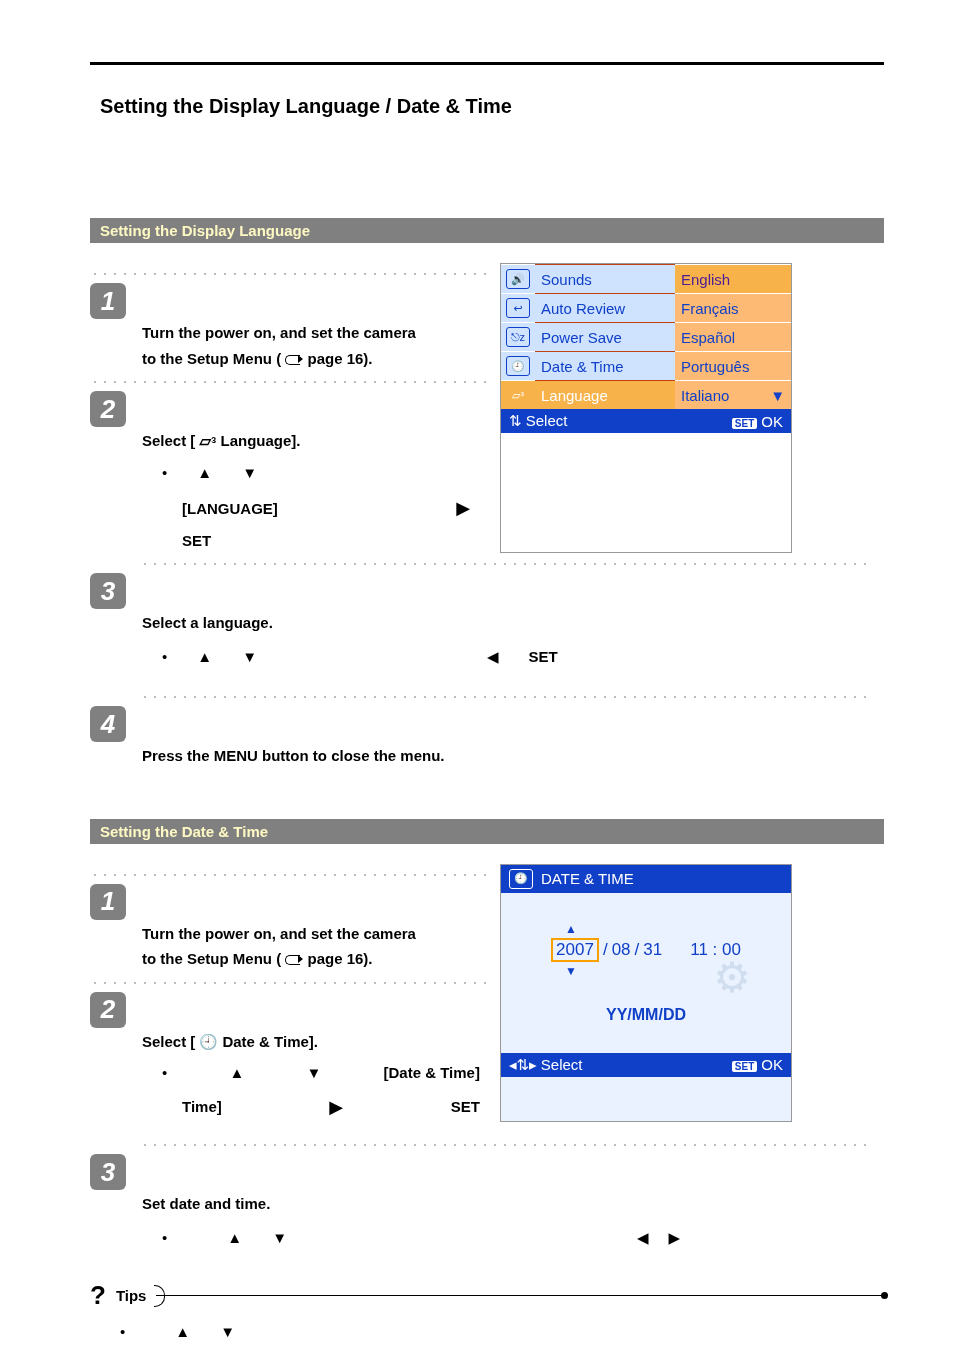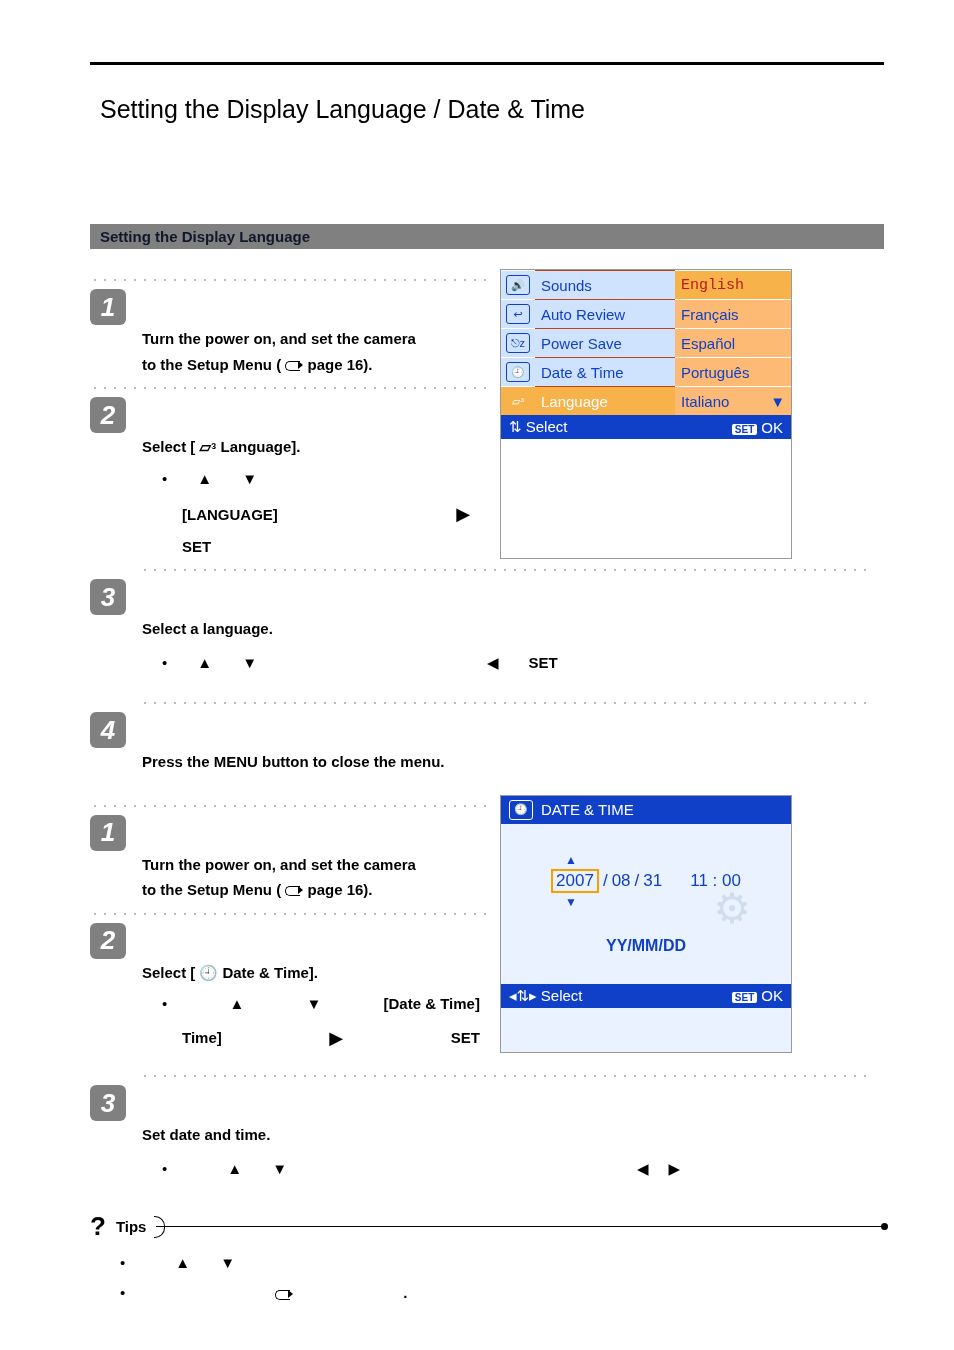--- a/index.html
+++ b/index.html
@@ -1,36 +1,36 @@
 <!DOCTYPE html>
 <html><head>
 <meta charset="utf-8">
 <style>
   html,body{margin:0;padding:0;font-family:Arial,Helvetica,sans-serif;background:#fff;}
   .page{width:954px;height:1350px;position:relative;box-sizing:border-box;padding:40px 70px 40px 90px;}
   .topline{position:absolute;top:62px;left:90px;right:70px;height:3px;background:#000;}
-  h1{font-size:25px;font-weight:normal;margin:55px 0 0 10px;}
-  .section-bar{background:#808080;color:#0f172a;font-weight:bold;font-size:15px;padding:4px 10px;margin-top:100px;}
+  h1{font-size:20px;font-weight:bold;margin:55px 0 0 10px;}
+  .section-bar{background:#808080;color:#fef9c3;font-weight:bold;font-size:15px;padding:4px 10px;margin-top:100px;}
   .section-bar.short{margin-top:50px;}
   .content-row{display:flex;margin-top:20px;}
   .left-col{width:400px;}
   .step{display:flex;align-items:flex-start;margin-top:5px;}
   .num-box{width:36px;height:36px;background:#808080;border-radius:6px;color:#fff;font-size:26px;font-weight:bold;font-style:italic;display:flex;align-items:center;justify-content:center;flex:none;margin-right:16px;}
   .step-body{flex:1;font-size:15px;line-height:1.7;margin-top:37px;}
   .step-body b{font-weight:bold;}
   .dots{height:6px;background-image:radial-gradient(circle,#bbb 1.2px,transparent 1.2px);background-size:10px 6px;background-repeat:repeat-x;margin:8px 0 6px 0;}
   .dots.wide{margin-left:50px;margin-right:10px;}
   .screen{width:290px;border:1px solid #999;margin-left:10px;}
   .scr-title{background:#1040c8;color:#fff;font-size:15px;padding:3px 8px;}
   .scr-row{display:flex;align-items:center;font-size:15px;}
   .scr-cell-icon{width:34px;height:28px;background:#cfe3ff;display:flex;align-items:center;justify-content:center;border-top:1px solid #fff;}
   .scr-cell-label{flex:1;height:28px;background:#cfe3ff;color:#1040c8;padding:0 6px;display:flex;align-items:center;border-top:1px solid #c2410c;}
   .scr-cell-val{width:104px;height:28px;background:#fdba74;color:#1040c8;padding:0 6px;display:flex;align-items:center;border-top:1px solid #fff;}
   .scr-row.hl .scr-cell-icon,.scr-row.hl .scr-cell-label{background:#f7b24a;color:#fff;}
-  .scr-row.sel .scr-cell-val{background:#f7b24a;color:#b91c1c;font-family:Liberation Mono, monospace;}
+  .scr-row.sel .scr-cell-val{background:#f7b24a;color:#4c1d95;}
   .scr-foot{background:#1040c8;color:#fff;display:flex;justify-content:space-between;align-items:center;padding:3px 8px;font-size:15px;}
   .icon-box{width:22px;height:18px;border:1.5px solid #1040c8;border-radius:3px;display:flex;align-items:center;justify-content:center;font-size:11px;color:#1040c8;}
   .icon-box.orange{background:#f7b24a;border-color:#f7b24a;color:#fff;}
   .set-badge{background:#fff;color:#1040c8;font-size:10px;font-weight:bold;padding:0 3px;border-radius:2px;margin-right:4px;}
   .arrow{font-family:Arial;}
   .pageref{display:inline-block;width:18px;height:12px;position:relative;}
   .pageref::before{content:"";position:absolute;left:0;top:3px;width:14px;height:8px;border:1.2px solid #000;border-right:none;border-radius:7px 0 0 7px;}
   .pageref::after{content:"";position:absolute;right:0;top:3px;border-left:5px solid #000;border-top:4px solid transparent;border-bottom:4px solid transparent;}
   .screen2{width:290px;border:1px solid #999;margin-left:10px;background:#eaf2ff;}
   .scr2-title{background:#1040c8;color:#fff;font-size:15px;padding:4px 8px;display:flex;align-items:center;gap:8px;}
@@ -150,20 +150,21 @@
       </div>
     </div>
   </div>
 
   <div class="dots wide" style="margin-top:25px;"></div>
   <div class="step">
     <div class="num-box">4</div>
     <div class="step-body"><b>Press the MENU button to close the menu.</b></div>
   </div>
 
+  <div class="section-bar short">Setting the Date &amp; Time</div>
 
   <div class="content-row">
     <div class="left-col">
       <div class="dots"></div>
       <div class="step">
         <div class="num-box">1</div>
         <div class="step-body">
           <b>Turn the power on, and set the camera</b><br>
           <b><span>to the Setup Menu (</span></b>
           <span class="pageref"></span>

